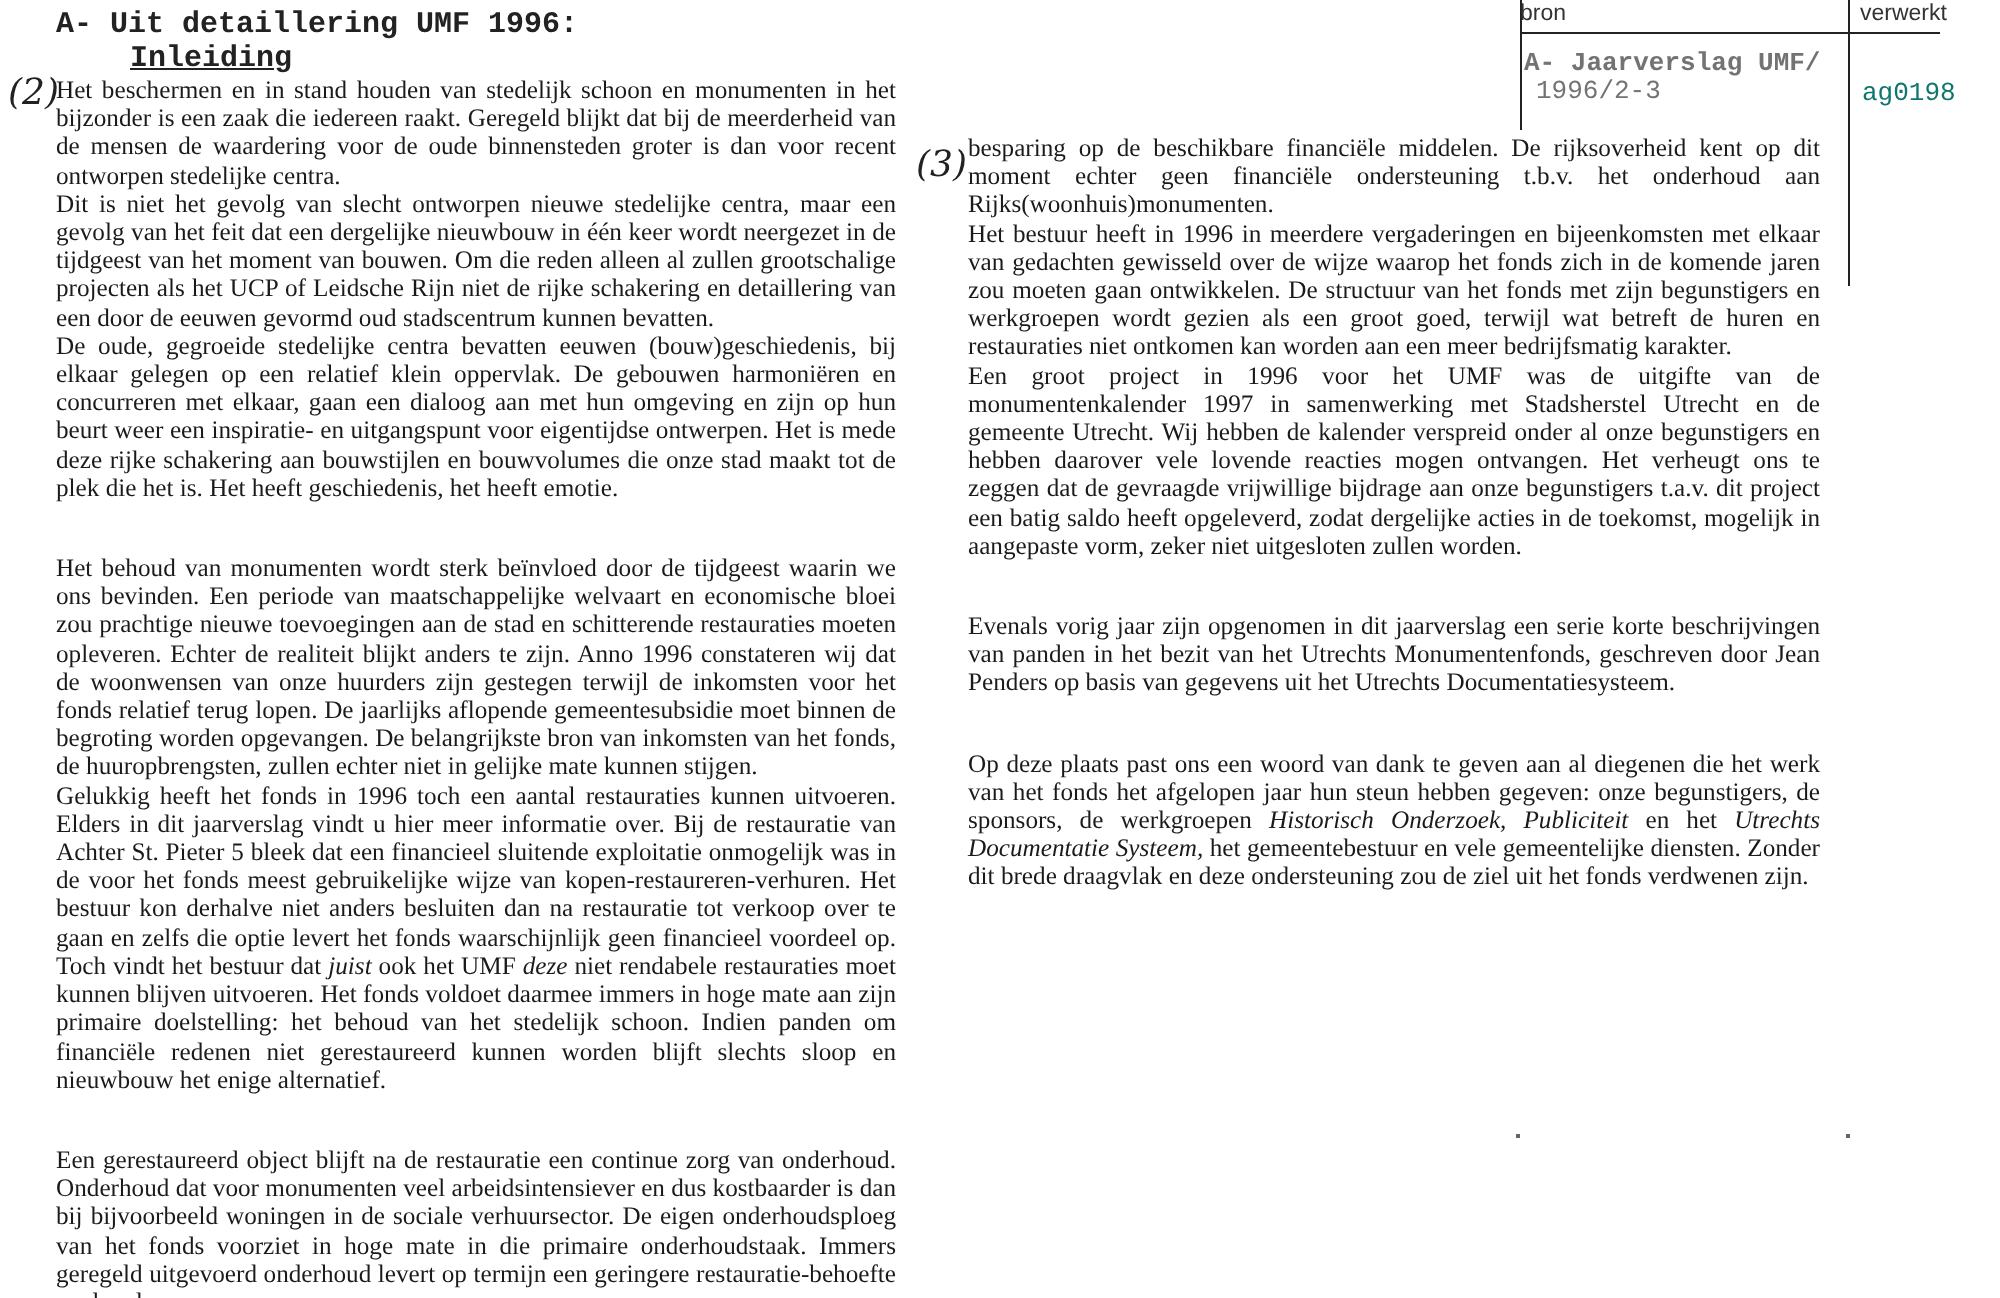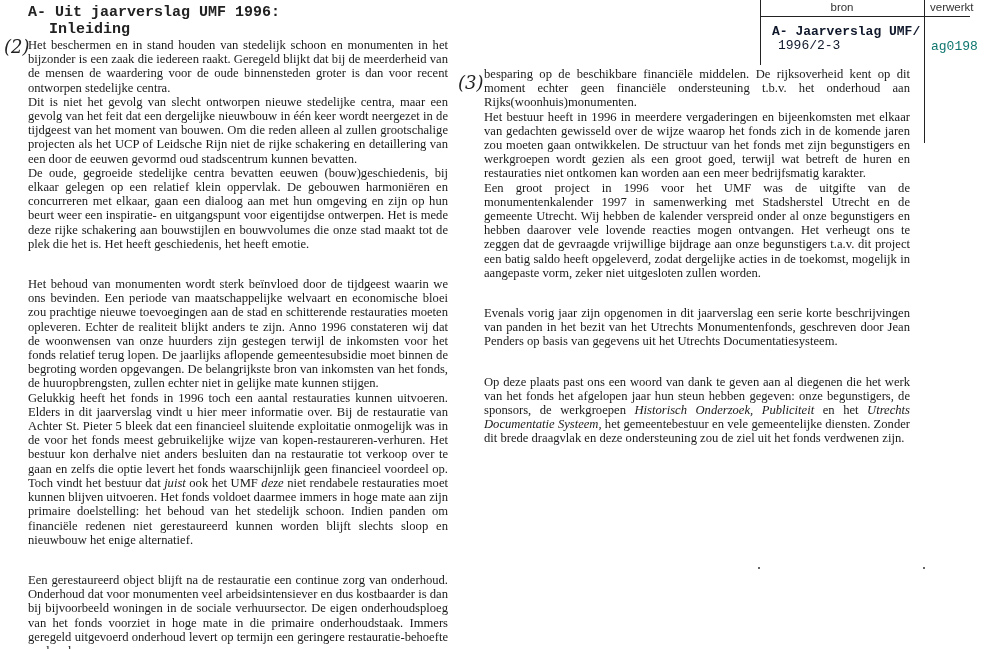--- a/index.html
+++ b/index.html
@@ -1,42 +1,42 @@
 <!DOCTYPE html>
 <html><head>
 <meta charset="utf-8">
 <style>
   html, body { margin: 0; padding: 0; background: #ffffff; }
   body { width: 1000px; height: 649px; position: relative; overflow: hidden; color: #1a1a1a; }
   .heading { position: absolute; left: 28px; top: 4px; font-family: "Liberation Mono", monospace; font-size: 15px; line-height: 17px; font-weight: bold; color: #222; }
-  .heading .sub { display: block; margin-left: 21px; }
+  .heading .sub { display: block; margin-left: 37px; text-decoration: underline; }
   .marker { position: absolute; font-family: "DejaVu Serif", serif; font-style: italic; font-size: 18px; color: #222; }
   .col { position: absolute; font-family: "Liberation Serif", serif; font-size: 12.6px; line-height: 14.2px; text-align: justify; }
   .col p { margin: 0; }
   .col .gap { margin-top: 26px; }
   .left { left: 28px; top: 38px; width: 420px; }
   .right { left: 484px; top: 67px; width: 426px; }
   
   .stamp { position: absolute; left: 760px; top: 0; width: 240px; height: 145px; font-family: "Liberation Sans", sans-serif; }
   .stamp .vline1 { position: absolute; left: 0; top: 0; width: 1px; height: 65px; background: #222; }
   .stamp .vline2 { position: absolute; left: 164px; top: 0; width: 1px; height: 143px; background: #222; }
   .stamp .hline { position: absolute; left: 0; top: 16px; width: 210px; height: 1px; background: #222; }
-  .stamp .h-bron { position: absolute; left: 0; width: 164px; top: 1px; text-align: center; font-size: 11.5px; color: #333; }
+  .stamp .h-bron { position: absolute; left: 0; width: 164px; top: 1px; text-align: left; font-size: 11.5px; color: #333; }
   .stamp .h-verw { position: absolute; left: 170px; top: 1px; font-size: 11.5px; color: #333; }
-  .stamp .src { position: absolute; left: 12px; top: 25px; font-family: "Liberation Mono", monospace; font-weight: bold; font-size: 13px; line-height: 14px; color: #0f172a; }
+  .stamp .src { position: absolute; left: 2px; top: 25px; font-family: "Liberation Mono", monospace; font-weight: bold; font-size: 13px; line-height: 14px; color: #737373; }
   .stamp .src .l2 { display: block; margin-left: 6px; font-weight: normal; }
   .stamp .code { position: absolute; left: 171px; top: 39px; font-family: "Liberation Mono", monospace; font-size: 13px; color: #0f766e; }
   .dot { position: absolute; width: 2px; height: 2px; background: #666; }
   em { font-style: italic; }
 </style>
 </head>
 <body>
 
 <div class="heading">
-  <span>A- Uit jaarverslag UMF 1996:</span>
+  <span>A- Uit detaillering UMF 1996:</span>
   <span class="sub">Inleiding</span>
 </div>
 
 <div class="marker" style="left:4px; top:36px;">(2)</div>
 <div class="marker" style="left:458px; top:72px;">(3)</div>
 
 <div class="stamp">
   <div class="vline1"></div>
   <div class="vline2"></div>
   <div class="hline"></div>

